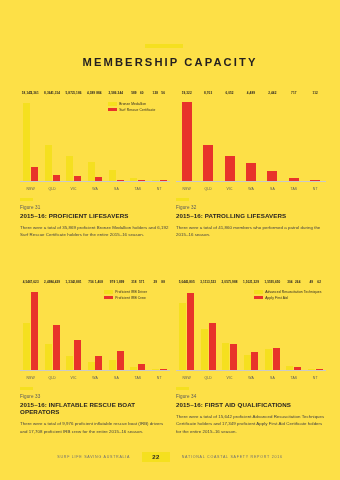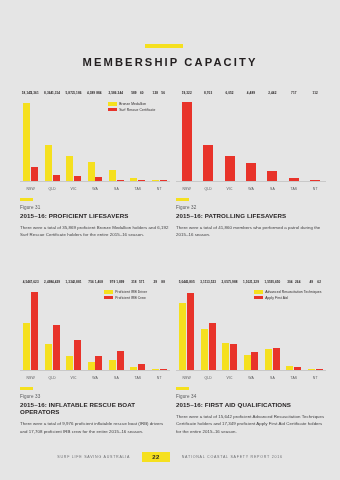--- a/index.html
+++ b/index.html
@@ -2,21 +2,21 @@
 <html><head>
 <meta charset="utf-8">
 <style>
   * { box-sizing: border-box; margin: 0; padding: 0; }
   html, body {
     width: 340px; height: 480px;
     background: #ffffff;
     font-family: "Liberation Sans", sans-serif;
     overflow: hidden;
   }
-  .page { position: relative; width: 340px; height: 480px; background:#e5e5e5; }
+  .page { position: relative; width: 340px; height: 480px; background:#fde047; }
 
   
   .header-rule {
     position: absolute; left: 145px; top: 44px;
     width: 38px; height: 4px; background: #f5e01f;
   }
   .page-title {
     position: absolute; left: 0; top: 56px; width: 340px;
     text-align: center;
     font-size: 11.2px; font-weight: bold; letter-spacing: 2.1px;

